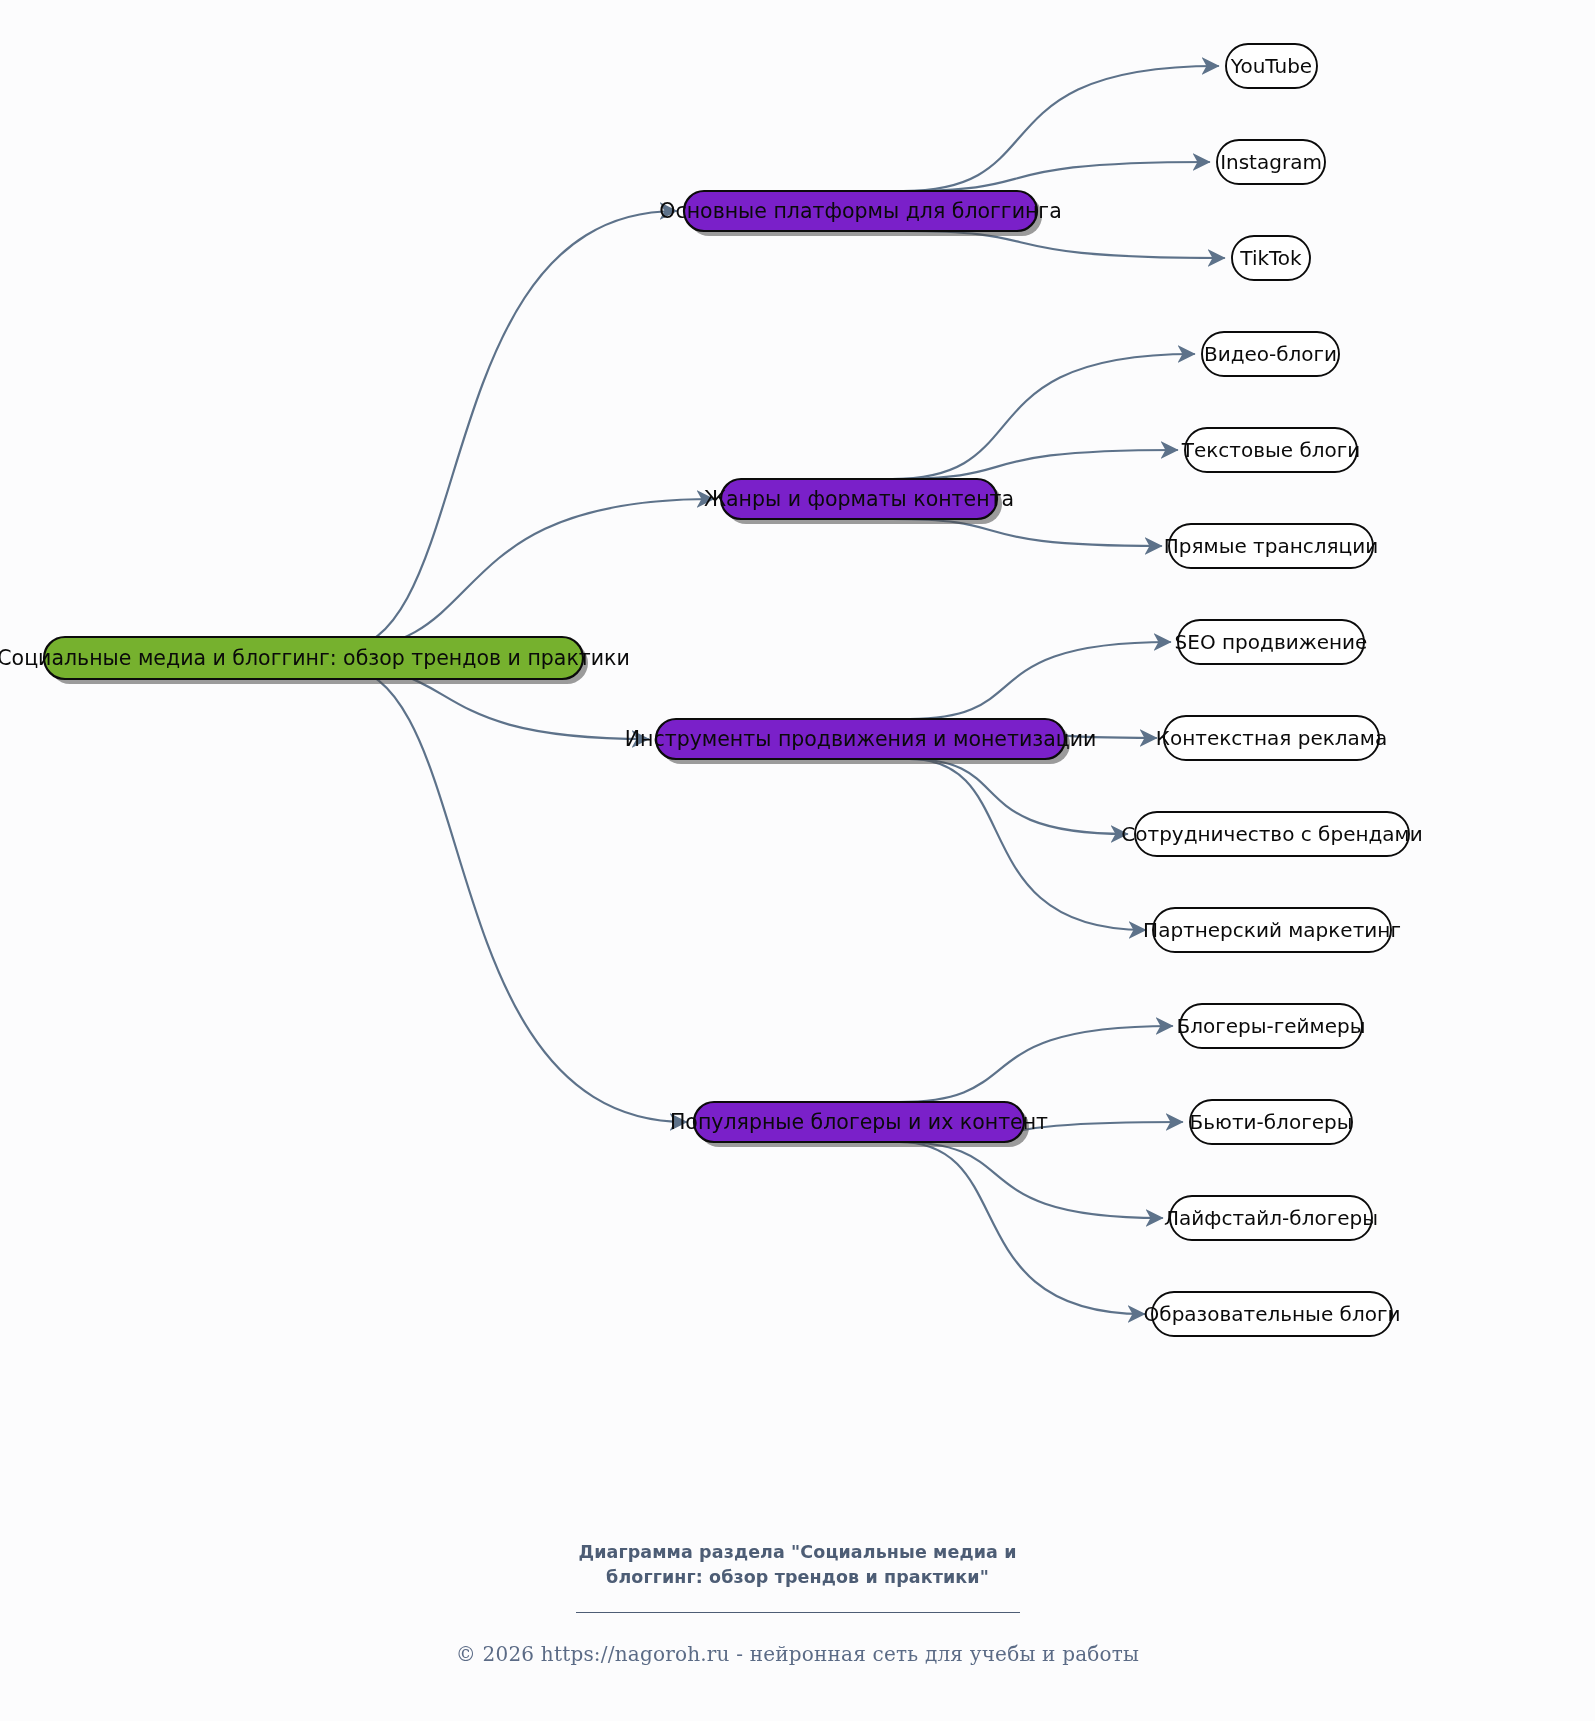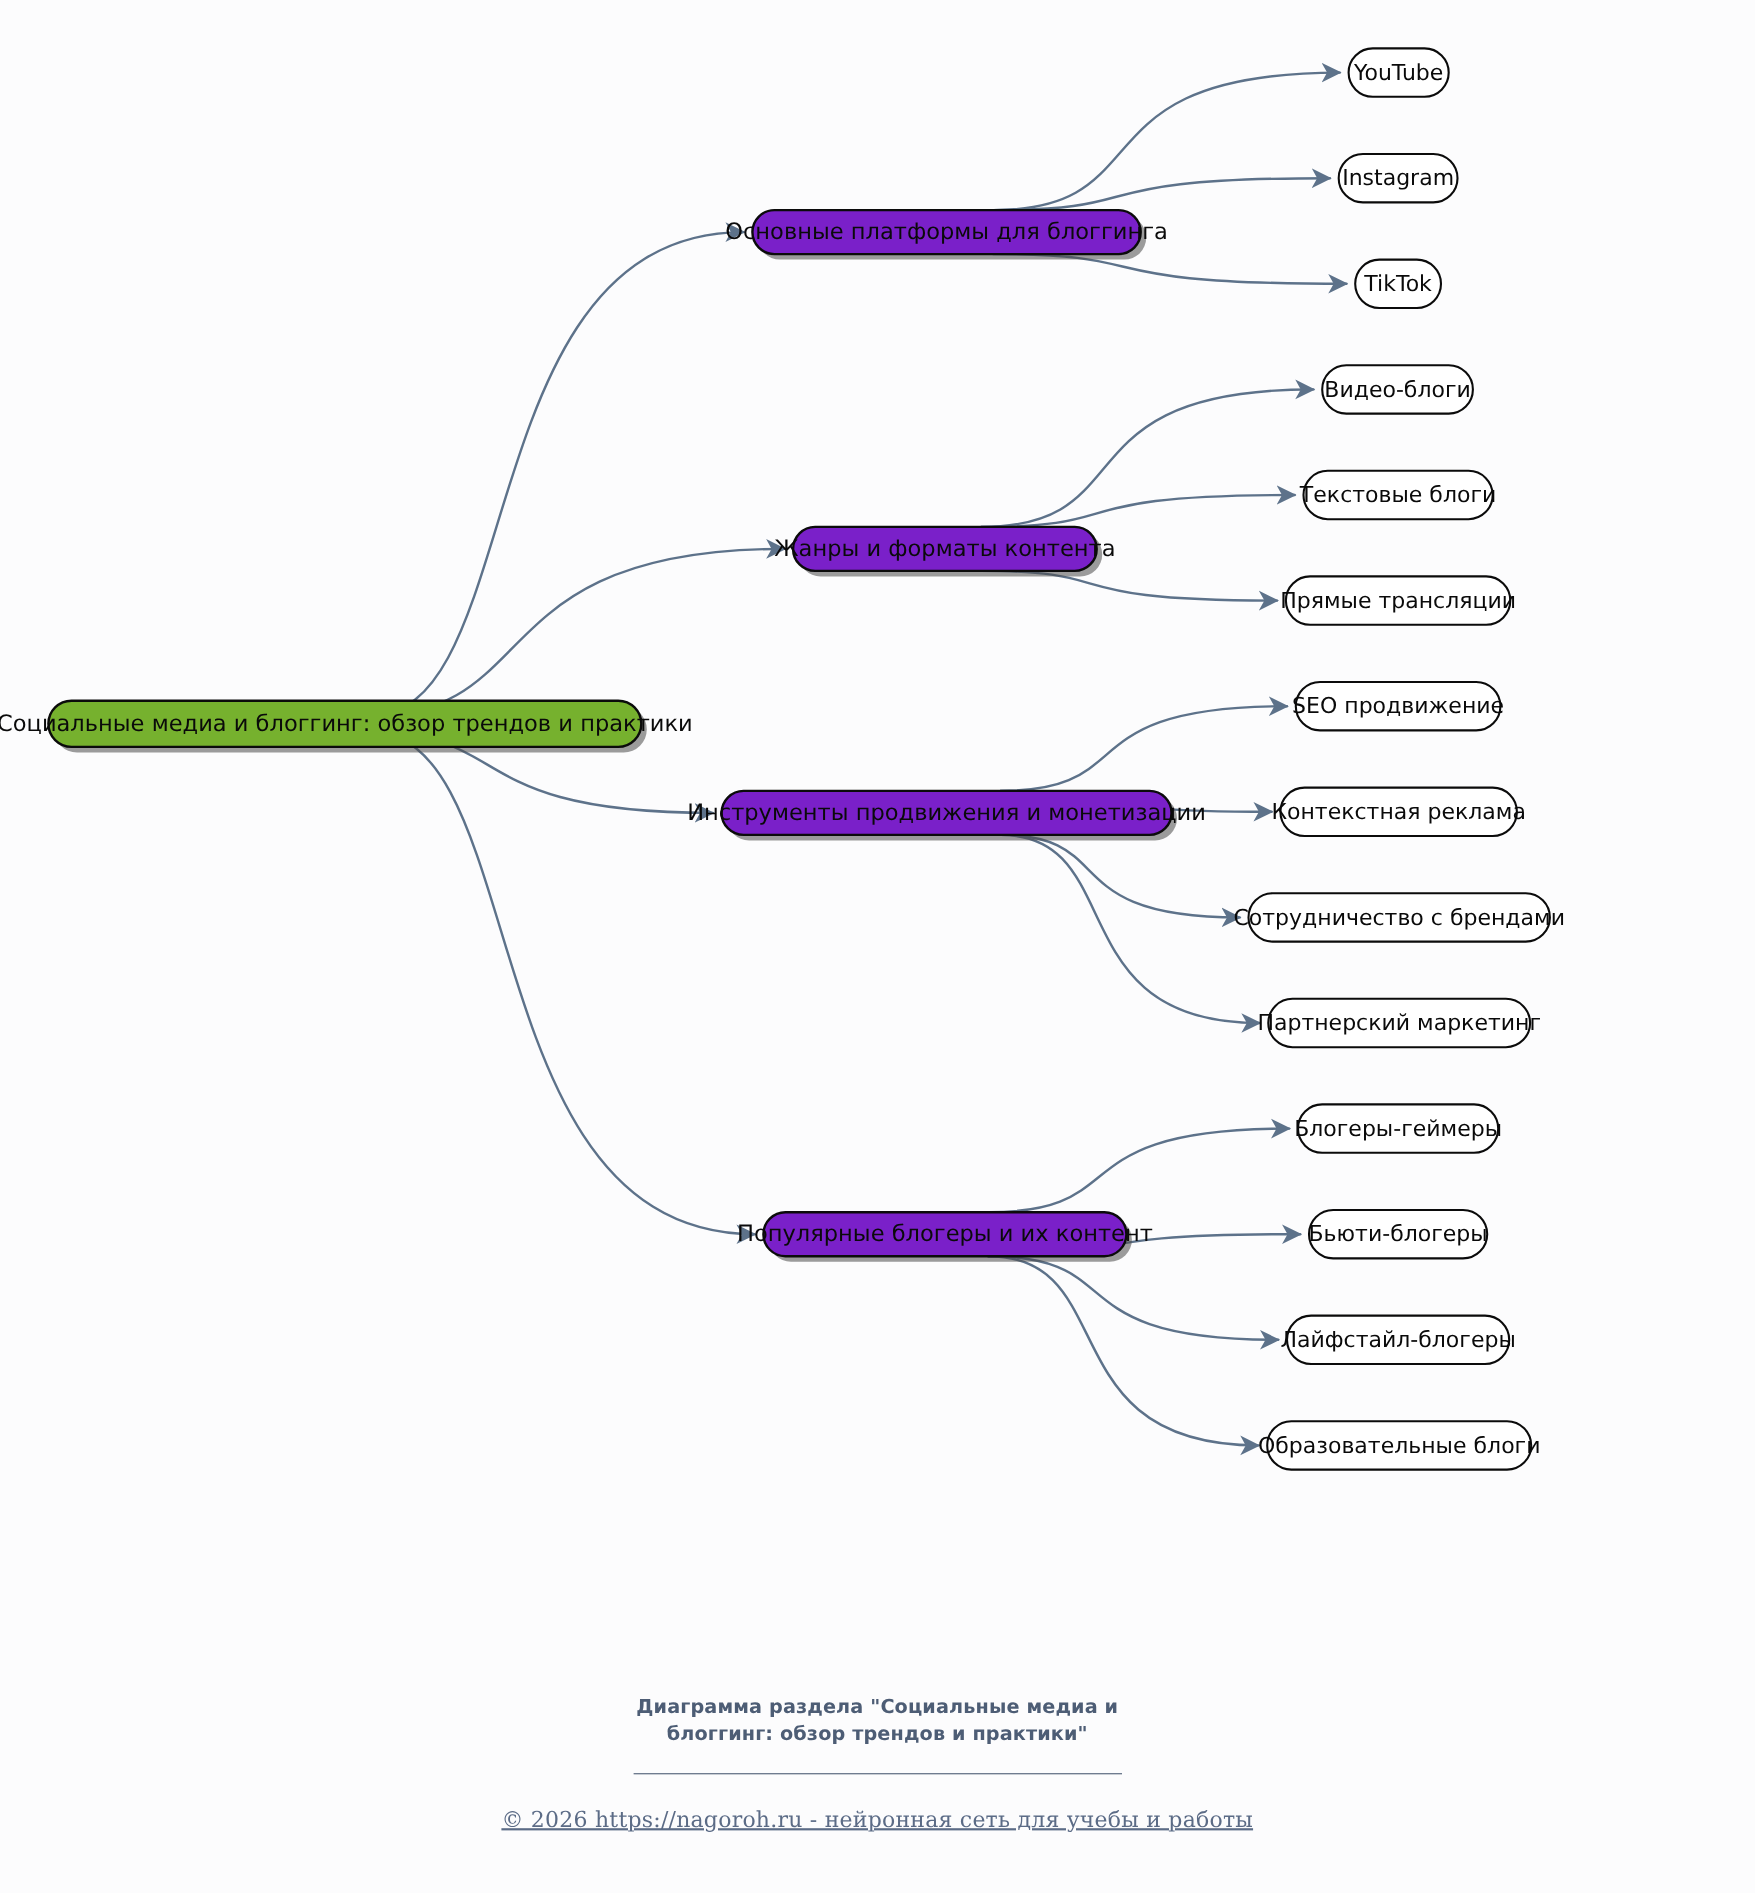--- a/index.html
+++ b/index.html
@@ -81,21 +81,20 @@
     height: 0;
     border-top: 1.6px solid #4d5d75;
     margin: 22px auto 0 auto;
   }
   .footer-copyright {
     font-family: "DejaVu Serif", serif;
     font-size: 20px;
     color: #5b6b86;
     margin-top: 29px;
     letter-spacing: 0.2px;
-    text-decoration: underline;
   }
 </style>
 </head>
 <body>
 
 <div id="mindmap-root">
   <svg id="diagram" viewBox="0 0 1595 1721">
     <defs>
       <marker id="arrow" viewBox="0 0 12 12" refX="10" refY="6" markerWidth="9" markerHeight="9" orient="auto-start-reverse">
         <path d="M 0 0.6 L 11 6 L 0 11.4 L 3 6 Z" class="arrow-head"></path>

